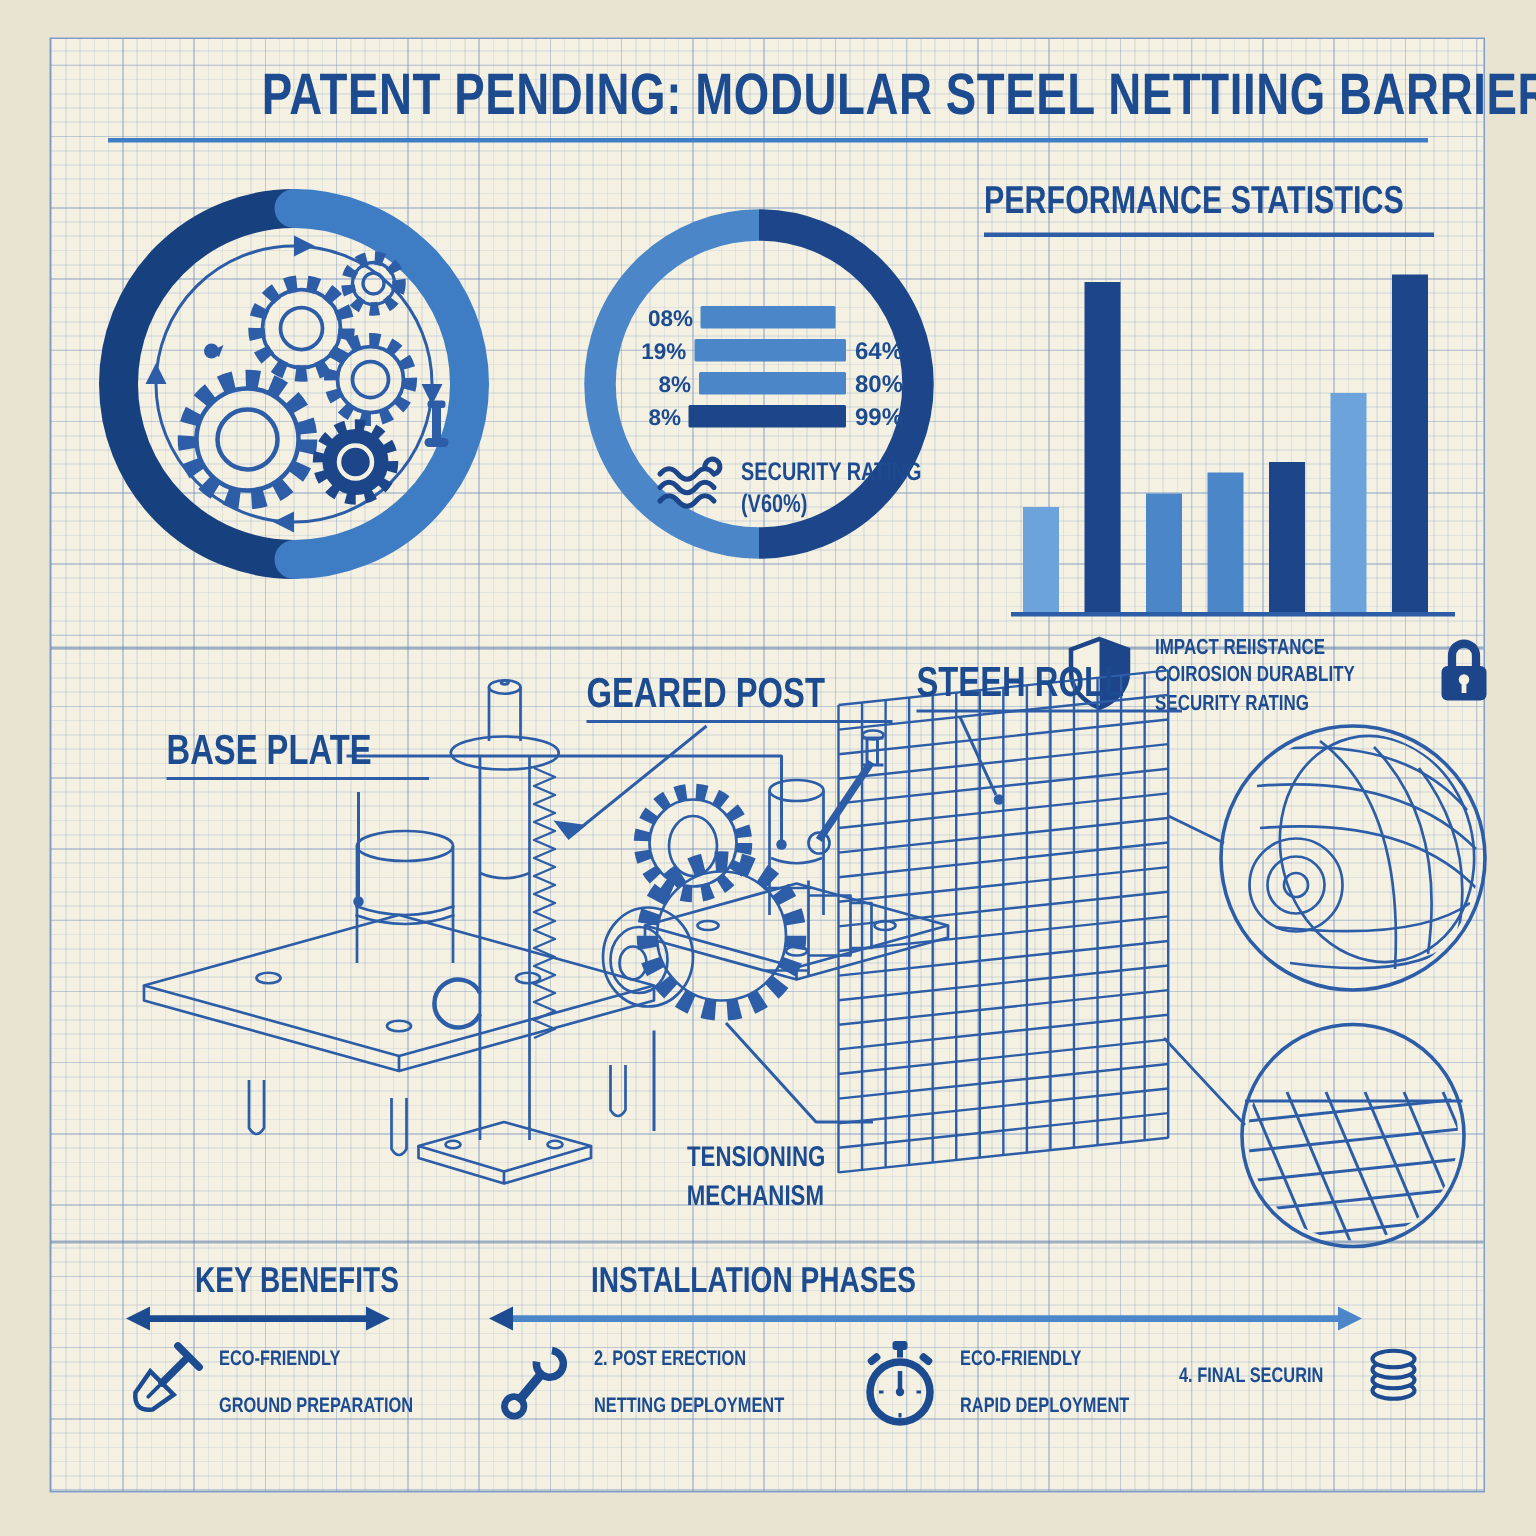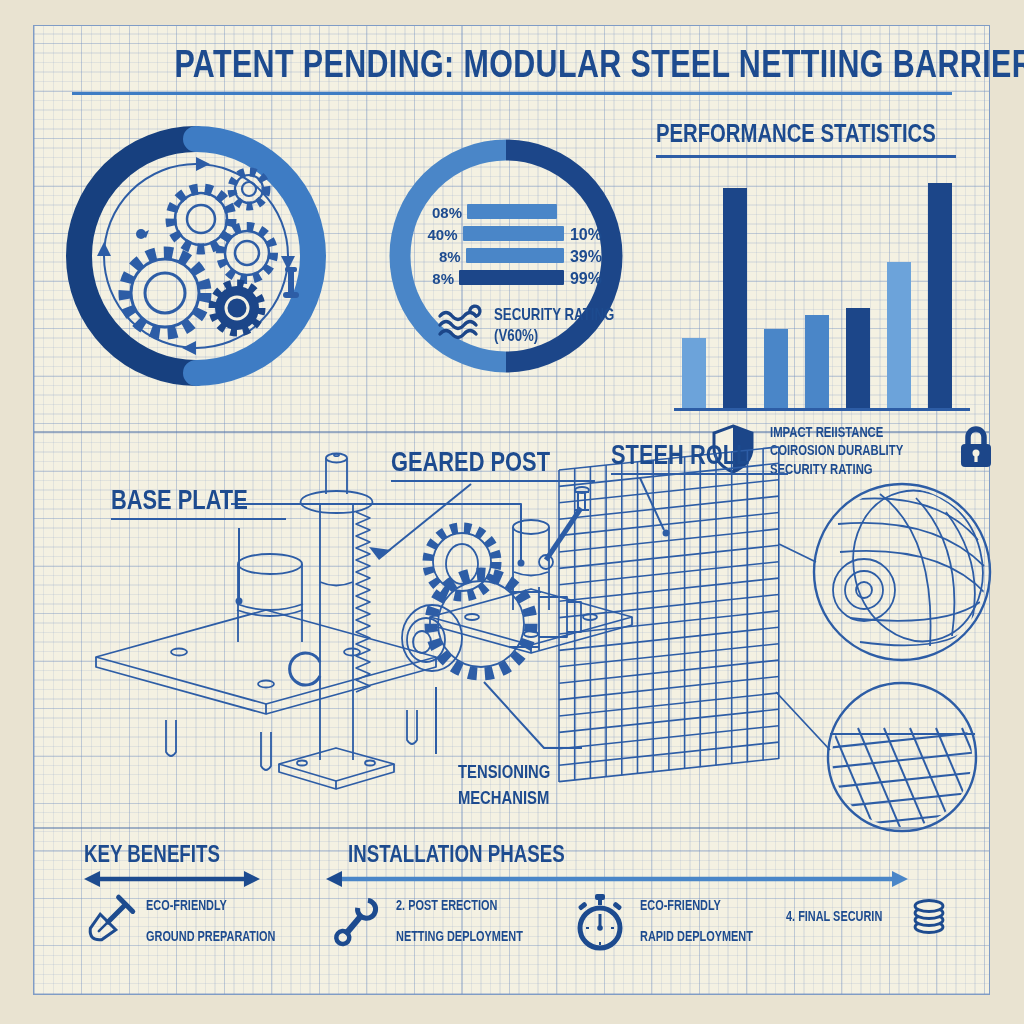--- a/index.html
+++ b/index.html
@@ -46,21 +46,21 @@
   .perf-baseline{width:296px;height:3px;background:#2d5da6;margin-left:18px;}
   .perf-legend{display:flex;align-items:flex-start;gap:14px;margin-top:12px;margin-left:54px;}
   .perf-legend .lines{font-size:14.5px;font-weight:700;line-height:1.3;}
 
   
   .dlabel{position:absolute;font-size:28px;font-weight:700;}
   .dlabel .u{border-bottom:2.5px solid #2d5da6;padding-bottom:3px;}
   .tens-label{position:absolute;text-align:center;font-size:19px;font-weight:700;line-height:1.35;}
 
   
-  .bhead{position:absolute;font-size:24px;font-weight:700;}
+  .bhead{position:absolute;font-size:24px;font-weight:700;margin-left:46px;}
   .bitem-text{position:absolute;font-size:14px;font-weight:700;line-height:1;}
   .bitem-text .l2{margin-top:17px;}
   .inline-ic{vertical-align:middle;position:relative;top:-2px;}
 </style>
 </head>
 <body>
 
 <div class="panel">
 
   <div class="title-wrap">
@@ -127,28 +127,28 @@
       <path d="M120 14 A106 106 0 0 1 120 226" stroke="#1c4689" stroke-width="21"></path>
     </g>
   </svg>
   <div class="stats-content">
     <div class="mini-row">
       <span class="mini-label">08%</span>
       <span class="mini-bar" style="width: 90px; background: rgb(74, 134, 200);"></span>
       <span class="mini-value"></span>
     </div>
     <div class="mini-row">
-      <span class="mini-label">40%</span>
+      <span class="mini-label">19%</span>
       <span class="mini-bar" style="width: 115px; background: rgb(74, 134, 200);"></span>
-      <span class="mini-value">10%</span>
+      <span class="mini-value">64%</span>
     </div>
     <div class="mini-row">
       <span class="mini-label">8%</span>
       <span class="mini-bar" style="width: 102px; background: rgb(74, 134, 200);"></span>
-      <span class="mini-value">39%</span>
+      <span class="mini-value">80%</span>
     </div>
     <div class="mini-row">
       <span class="mini-label">8%</span>
       <span class="mini-bar" style="width: 133px; background: rgb(28, 70, 137);"></span>
       <span class="mini-value">99%</span>
     </div>
     <div class="mini-caption">
       <svg style="position:static" width="48" height="36" viewBox="0 0 48 36">
         <g fill="none" stroke="#1c4689" stroke-width="3.4" stroke-linecap="round">
           <path d="M4 12 q6 -7 12 0 t12 0 t12 0"></path>

